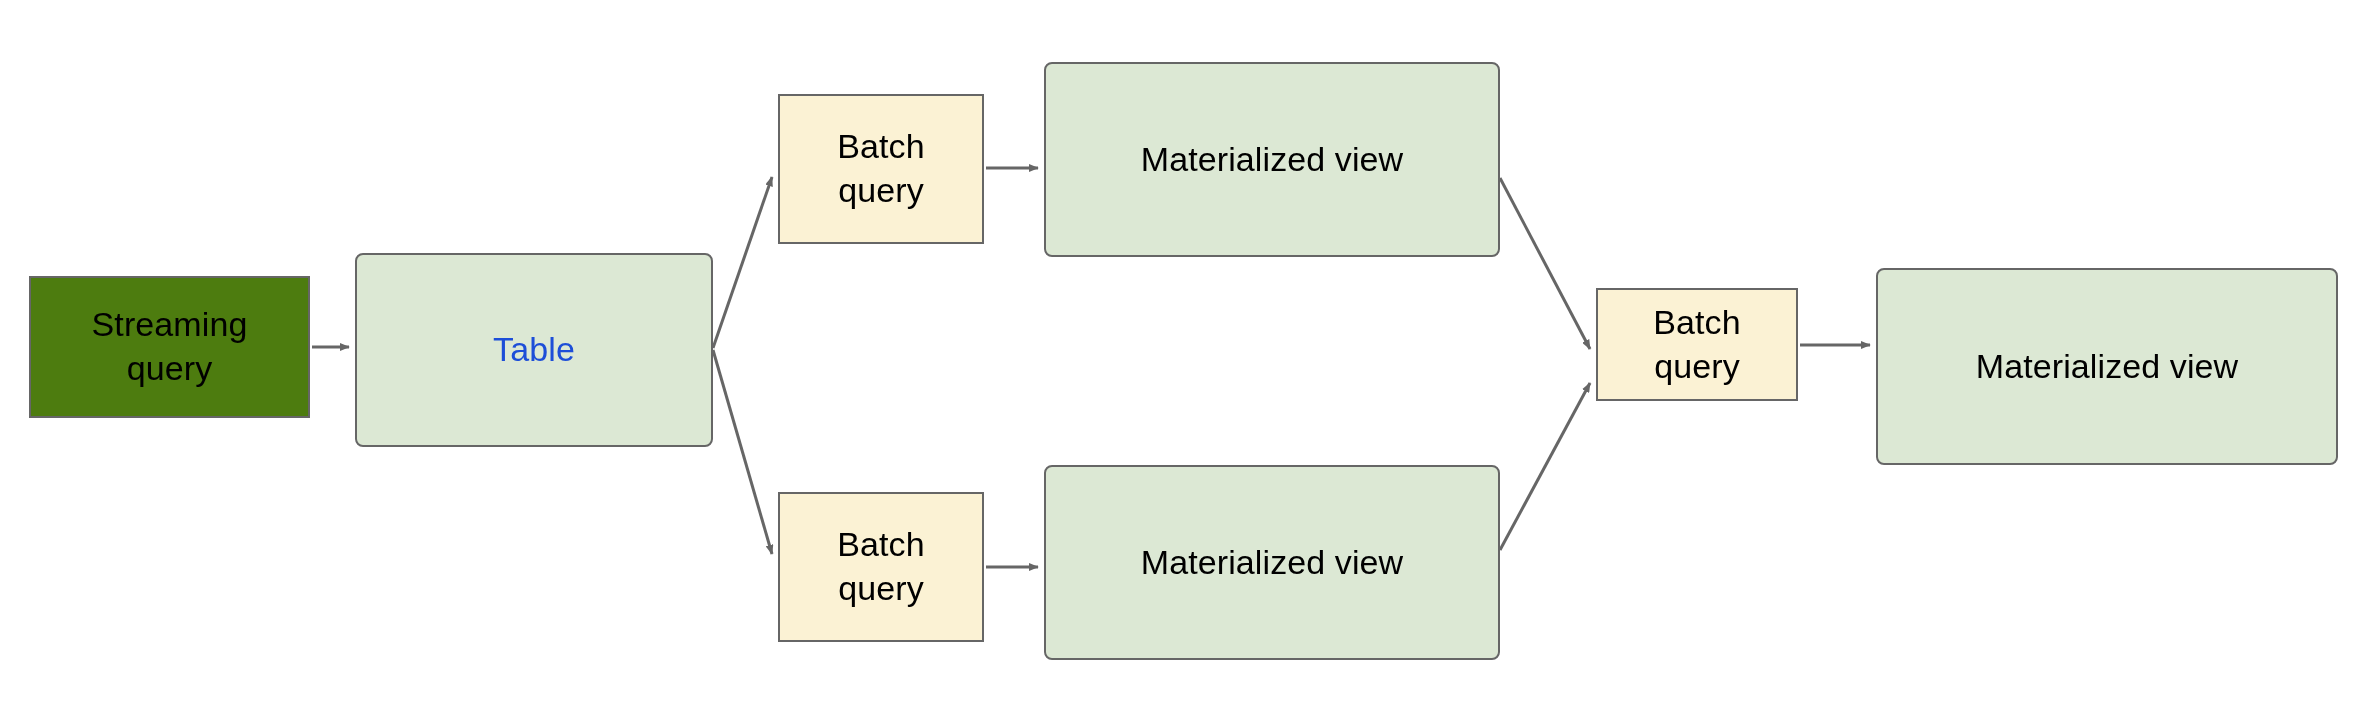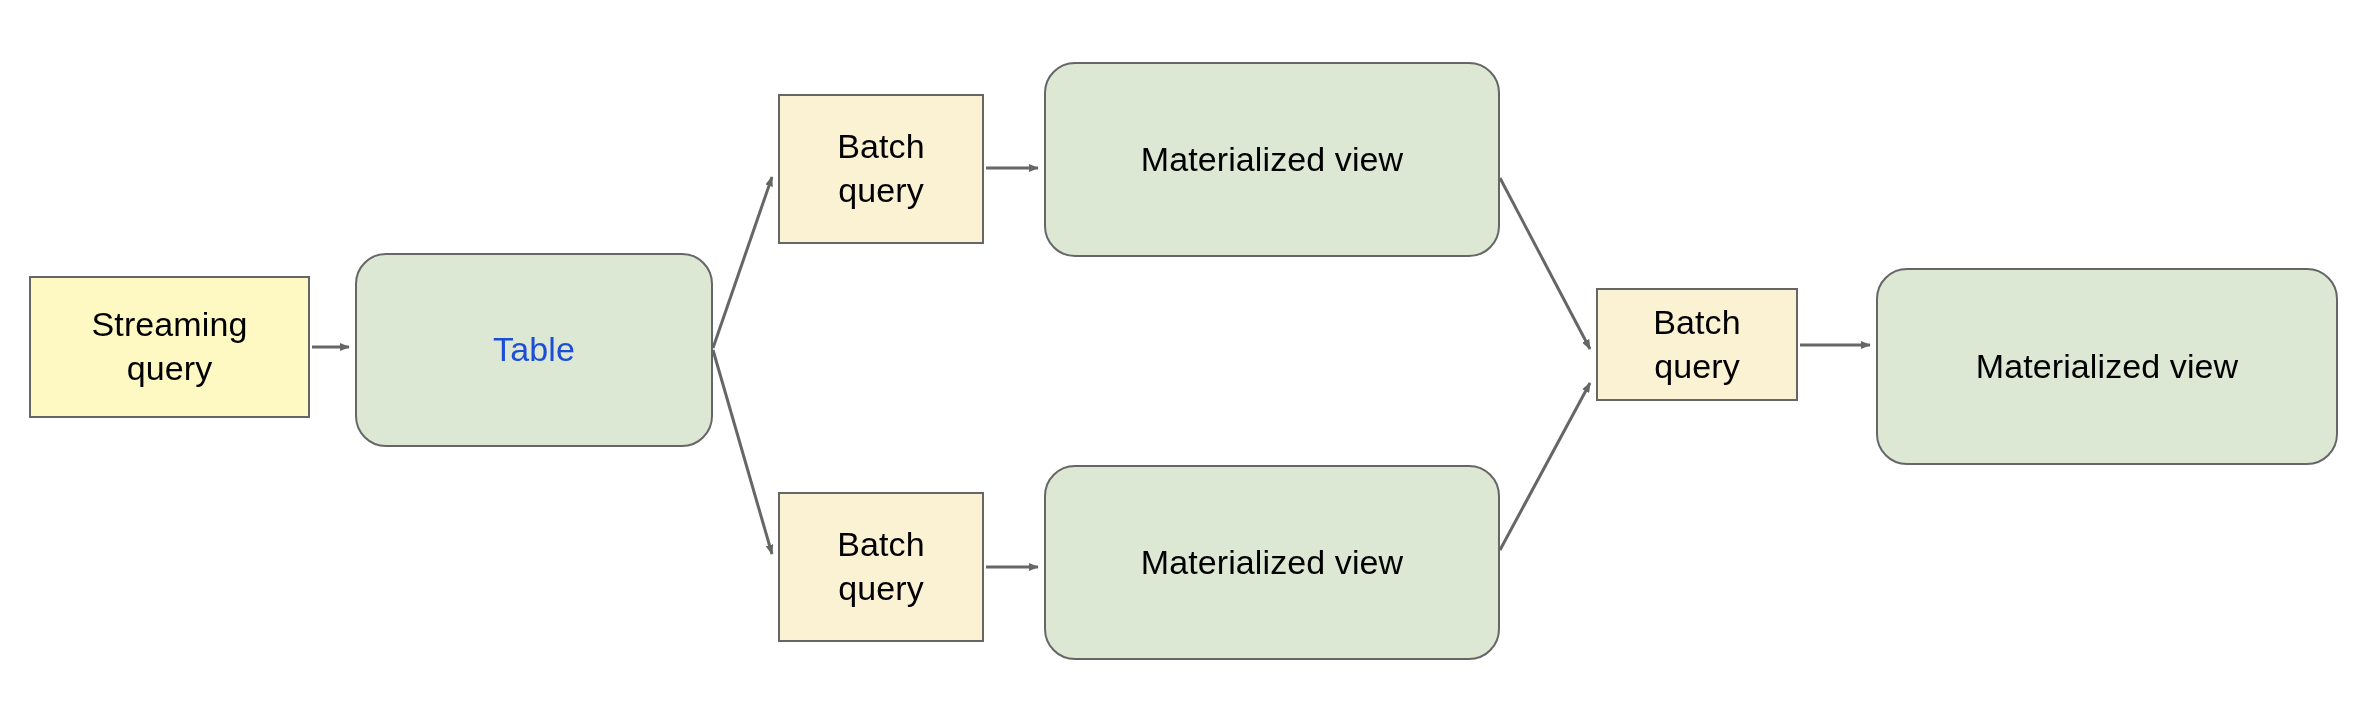--- a/index.html
+++ b/index.html
@@ -40,21 +40,21 @@
     line-height: 1.28;
     letter-spacing: 0.1px;
     white-space: pre-line;
   }
   .node.query {
     background: #FBF2D4;
     border-radius: 0;
   }
   .node.store {
     background: #DCE8D4;
-    border-radius: 31px;
+    border-radius: 8px;
   }
   .node-label {
     display: block;
     padding: 0 6px;
   }
 </style>
 </head>
 <body>
 
 <div id="canvas" style="width: 2370px; height: 720px; background: rgb(255, 255, 255);">
@@ -71,21 +71,21 @@
         <line x1="713" y1="350" x2="772" y2="554" marker-end="url(#arrowhead)"></line>
         <line x1="986" y1="168" x2="1038" y2="168" marker-end="url(#arrowhead)"></line>
         <line x1="986" y1="567" x2="1038" y2="567" marker-end="url(#arrowhead)"></line>
         <line x1="1500" y1="178" x2="1590" y2="349" marker-end="url(#arrowhead)"></line>
         <line x1="1500" y1="550" x2="1590" y2="383" marker-end="url(#arrowhead)"></line>
         <line x1="1800" y1="345" x2="1870" y2="345" marker-end="url(#arrowhead)"></line>
       </g>
   </svg>
 
   <div id="node-layer">
-      <div class="node query" style="left: 29px; top: 276px; width: 281px; height: 142px; background: #fef9c3; border-color: rgb(102, 102, 102); color: rgb(0, 0, 0); border-radius: 0px;"><span class="node-label">Streaming
+      <div class="node query" style="left: 29px; top: 276px; width: 281px; height: 142px; background: #4d7c0f; border-color: rgb(102, 102, 102); color: rgb(0, 0, 0); border-radius: 0px;"><span class="node-label">Streaming
 query</span></div>
       <div class="node store" style="left: 355px; top: 253px; width: 358px; height: 194px; background: rgb(220, 232, 212); border-color: rgb(102, 102, 102); color: #1d4ed8;"><span class="node-label">Table</span></div>
       <div class="node query" style="left: 778px; top: 94px; width: 206px; height: 150px; background: rgb(251, 242, 212); border-color: rgb(102, 102, 102); color: rgb(0, 0, 0); border-radius: 0px;"><span class="node-label">Batch
 query</span></div>
       <div class="node store" style="left: 1044px; top: 62px; width: 456px; height: 195px; background: rgb(220, 232, 212); border-color: rgb(102, 102, 102); color: rgb(0, 0, 0);"><span class="node-label">Materialized view</span></div>
       <div class="node query" style="left: 778px; top: 492px; width: 206px; height: 150px; background: rgb(251, 242, 212); border-color: rgb(102, 102, 102); color: rgb(0, 0, 0); border-radius: 0px;"><span class="node-label">Batch
 query</span></div>
       <div class="node store" style="left: 1044px; top: 465px; width: 456px; height: 195px; background: rgb(220, 232, 212); border-color: rgb(102, 102, 102); color: rgb(0, 0, 0);"><span class="node-label">Materialized view</span></div>
       <div class="node query" style="left: 1596px; top: 288px; width: 202px; height: 113px; background: rgb(251, 242, 212); border-color: rgb(102, 102, 102); color: rgb(0, 0, 0); border-radius: 0px;"><span class="node-label">Batch
 query</span></div>

